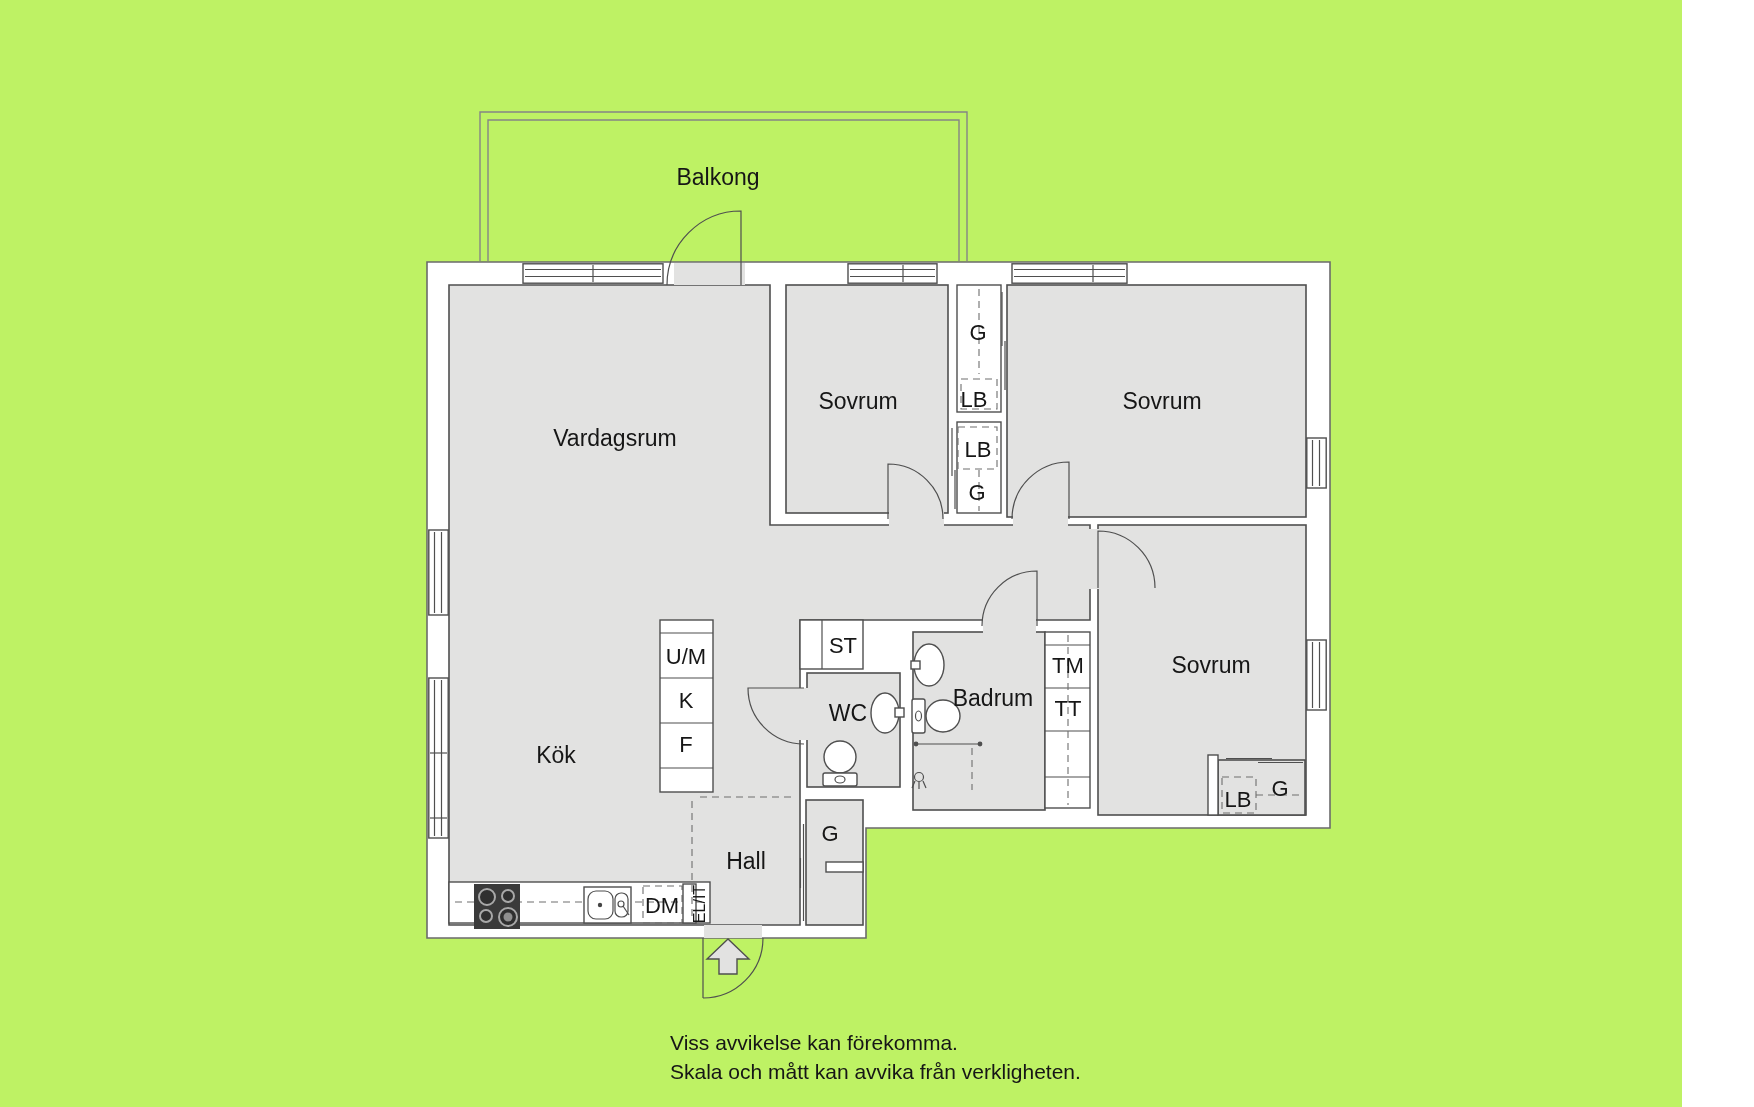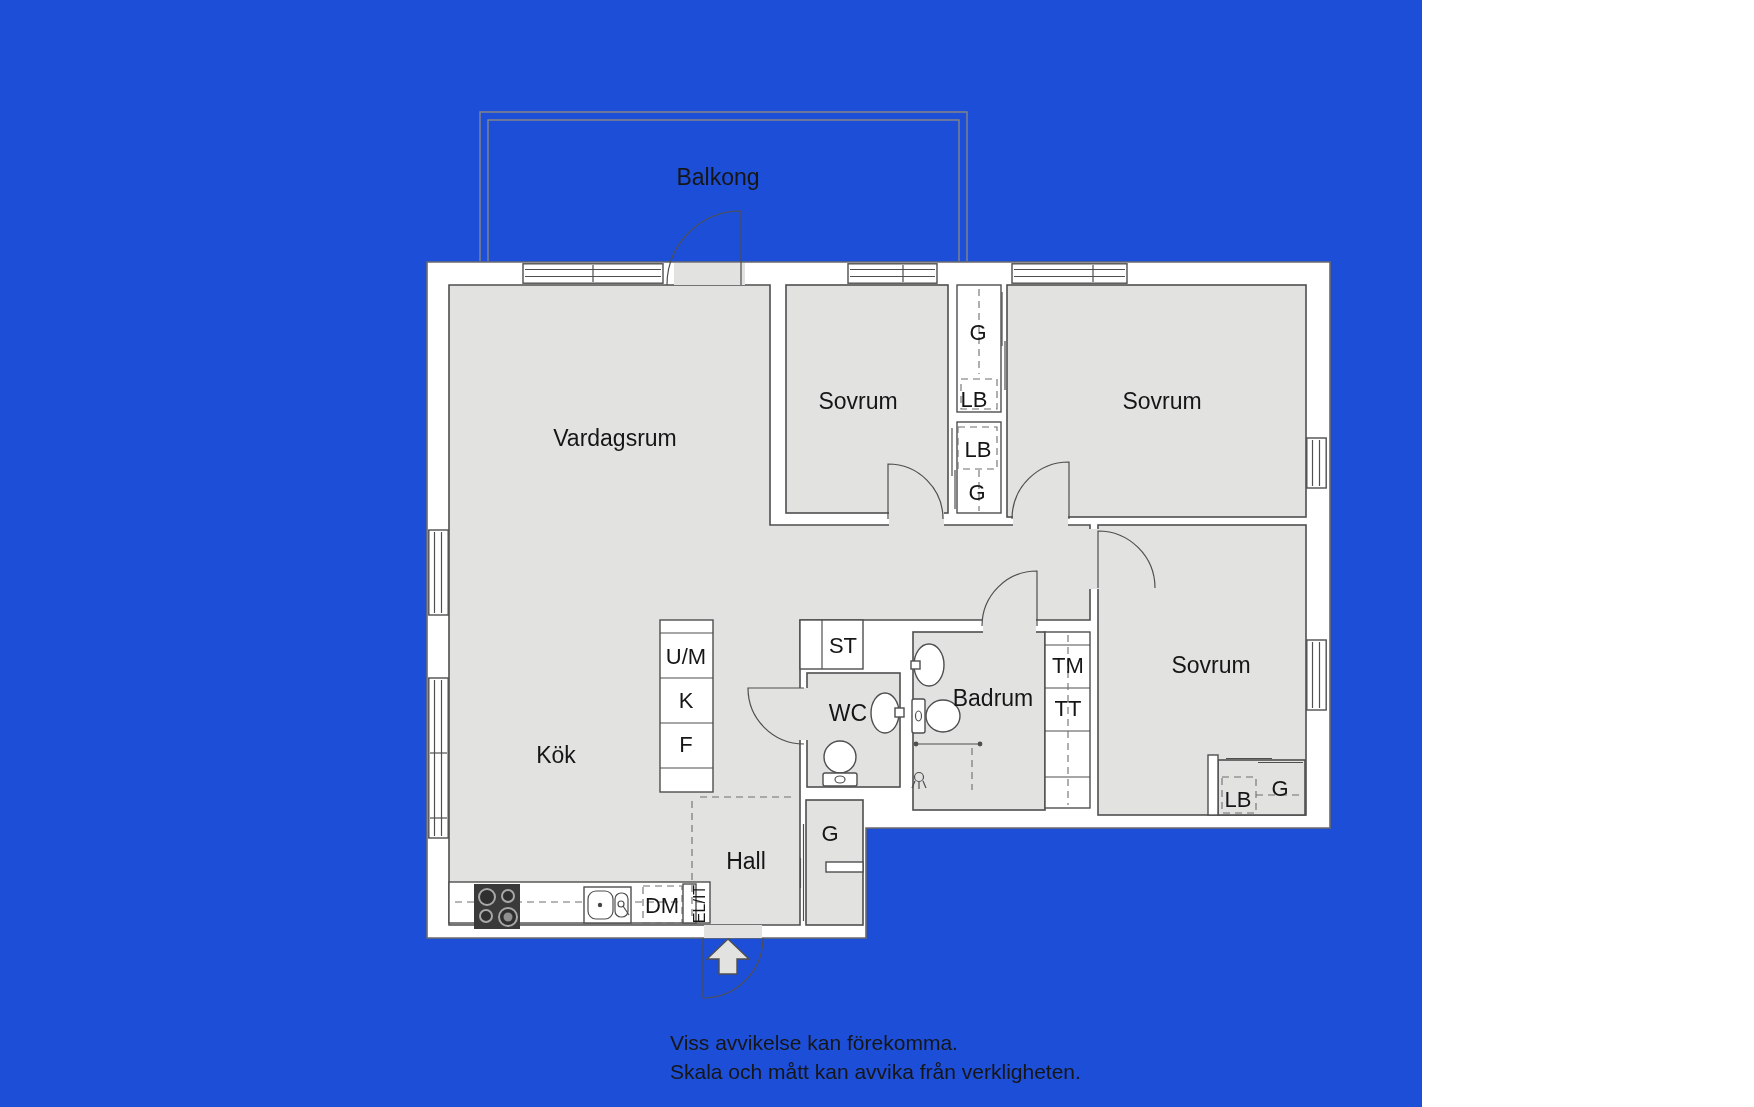--- a/index.html
+++ b/index.html
@@ -1,16 +1,16 @@
 <!DOCTYPE html>
 <html><head>
 <meta charset="utf-8">
 <style>
   html,body{margin:0;padding:0;background:#ffffff;}
-  .stage{position:relative;width:1422px;height:1107px;background:#1d4ed8;overflow:hidden;}
+  .stage{position:relative;width:1682px;height:1107px;background:#bef264;overflow:hidden;}
   svg{display:block;}
   
   .outer{fill:#ffffff;stroke:#6b6b6b;stroke-width:1.6;}
   .room{fill:#e2e2e1;stroke:#4f4f4f;stroke-width:1.6;}
   .tab{fill:#e2e2e1;stroke:none;}
   .box{fill:#ffffff;stroke:#4f4f4f;stroke-width:1.4;}
   .ln{stroke:#4f4f4f;stroke-width:1.2;fill:none;}
   .balc{stroke:#858585;stroke-width:1.4;fill:none;}
   .dash{stroke:#6e6e6e;stroke-width:1.1;fill:none;stroke-dasharray:7 5;}
   .fix{fill:#ffffff;stroke:#4f4f4f;stroke-width:1.4;}

